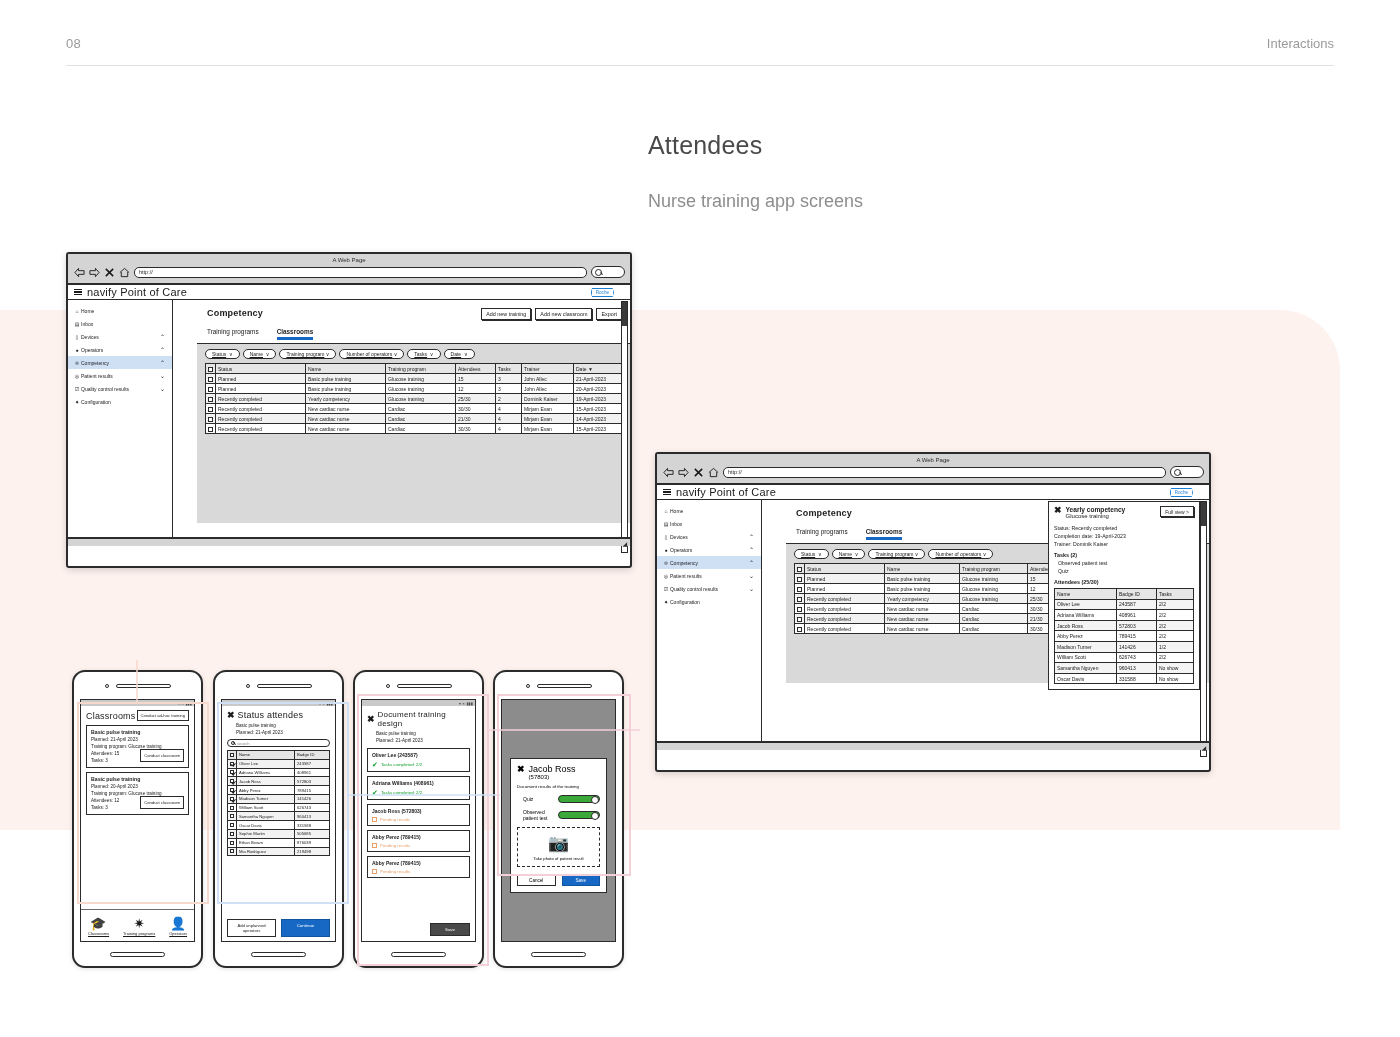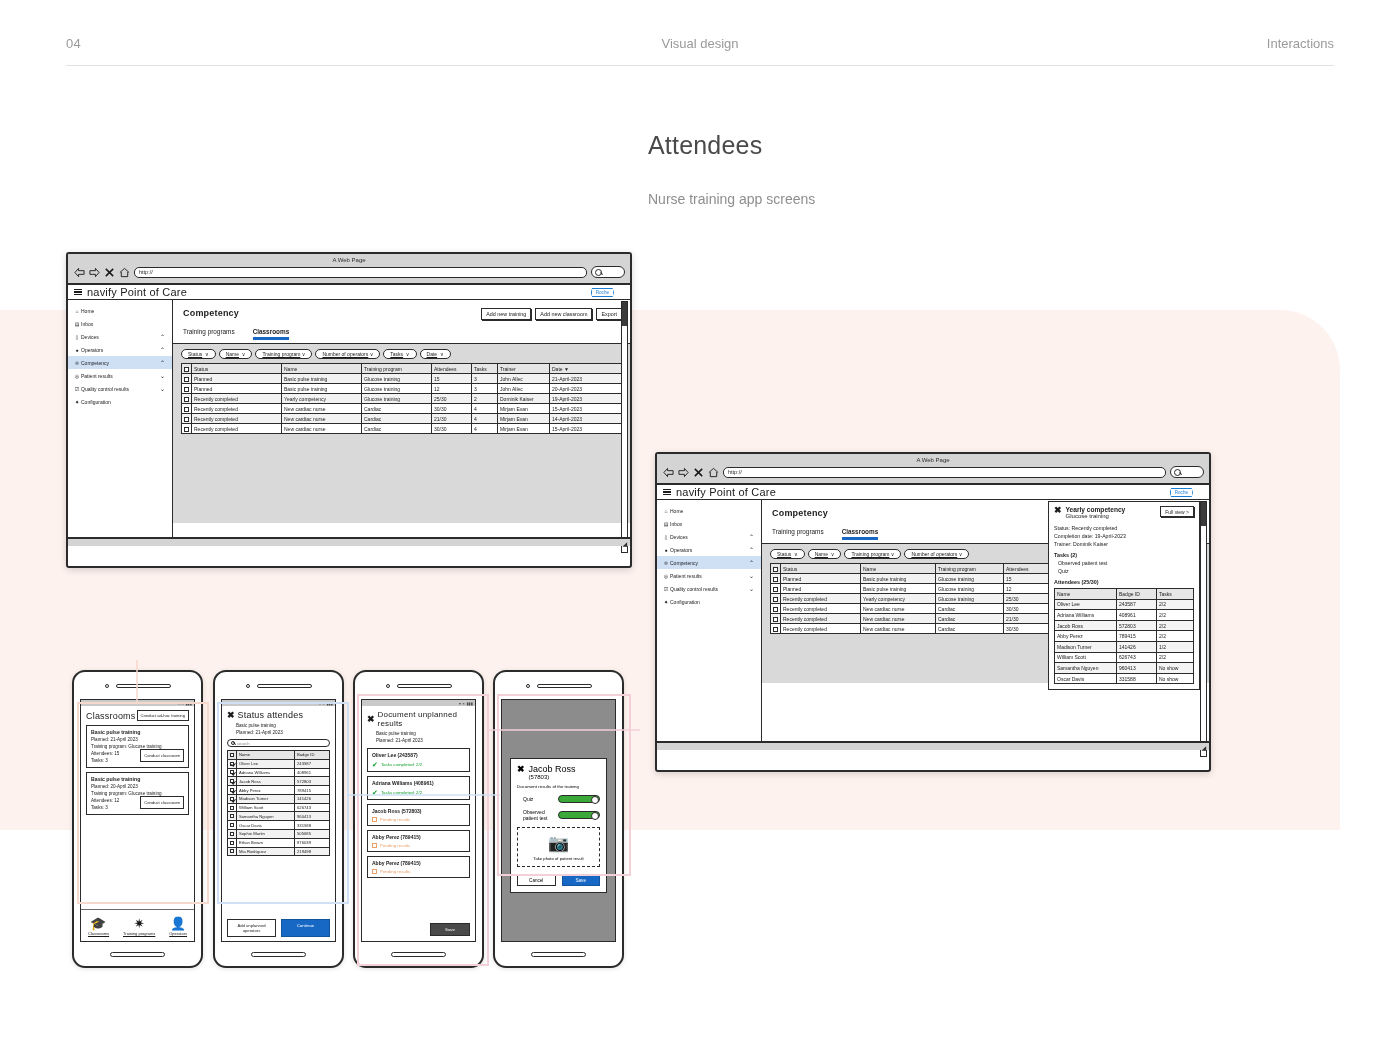--- a/index.html
+++ b/index.html
@@ -53,21 +53,21 @@
   }
 
   
   .wf-title{
     position:absolute; left:648px; top:131px;
     font-size:25px; color:#4a4a4a; font-weight:400;
     letter-spacing:.2px; z-index:20;
   }
   .wf-sub{
     position:absolute; left:648px; top:191px;
-    font-size:14px; color:#8e8e8e; z-index:20;
+    font-size:18px; color:#8e8e8e; z-index:20;
   }
 
   
   .browser{
     position:absolute;
     background:#ffffff;
     border:2px solid #2b2b2b;
     border-radius:3px;
     box-shadow:0 2px 7px rgba(0,0,0,.16);
     z-index:10;
@@ -120,21 +120,21 @@
     font-size:4.6px; color:#1a7fd4; border:1px solid #1a7fd4;
     padding:0 4px; line-height:8px; height:9px;
     clip-path:polygon(6% 0,94% 0,100% 50%,94% 100%,6% 100%,0 50%);
   }
   .vscroll{
     position:absolute; right:2px; top:2px; bottom:2px; width:7px;
     border:1.2px solid #2b2b2b; background:#fff;
   }
   .vscroll .thumb{ position:absolute;left:0;right:0;top:0;height:24px;background:#3b3b3b;}
 
-  .app-body{ display:flex; background:#fff; position:relative; }
+  .app-body{ display:flex; background:#fff; position:relative;gap:24px; }
   .sidebar{
     width:105px; flex:none; border-right:1.3px solid #2b2b2b;
     background:#fff; padding-top:4px;
   }
   .side-item{
     display:flex; align-items:center; height:13px; padding:0 5px;
     font-size:5px; color:#1b1b1b; position:relative;
   }
   .side-item.active{ background:#cfe0f5; }
   .side-item .sic{ width:8px; flex:none; display:flex; justify-content:center; }
@@ -290,22 +290,21 @@
 
   .ann{ position:absolute; z-index:14; pointer-events:none; }
 </style>
 </head>
 <body>
 
 <div class="pink-blob"></div>
 <div class="pink-blob2"></div>
 
 <div class="page-header">
-  <div class="ph-num">04</div>
-  <div class="ph-center">Visual design</div>
+  <div class="ph-num">08</div>
   <div class="ph-right">Interactions</div>
   <div class="rule"></div>
 </div>
 
 <div class="wf-title">Attendees</div>
 <div class="wf-sub">Nurse training app screens</div>
 
 <div class="browser" id="win1" style="left:66px; top:252px; width:566px; height:316px;">
   <div class="br-chrome">
     <div class="br-titlebar">A Web Page</div>
@@ -895,21 +894,21 @@
         <span class="ph-cam"></span>
         <span class="ph-spk"></span>
       </div>
     <div class="ph-screen">
       <div class="status-bar">
           <span class="sb-i">▾ ⏶ ▮▮▮</span>
         </div>
       <div class="scr-pad">
         <div style="display:flex;align-items:center;gap:3px;">
           <span style="font-size:9px;font-weight:bold;">✖</span>
-          <span class="m-title sm">Document unplanned results</span>
+          <span class="m-title sm">Document training design</span>
         </div>
         <div style="padding-left:9px;margin-top:2px;font-size:4.6px;line-height:7px;">
           <div>Basic pulse training</div>
           <div>Planned: 21-April 2023</div>
         </div>
         <div id="p3list">
             <div class="rescard">
               <div class="nm">Oliver Lee (243587)</div>
               <div class="st done">
                 <span class="tick">✔</span>

